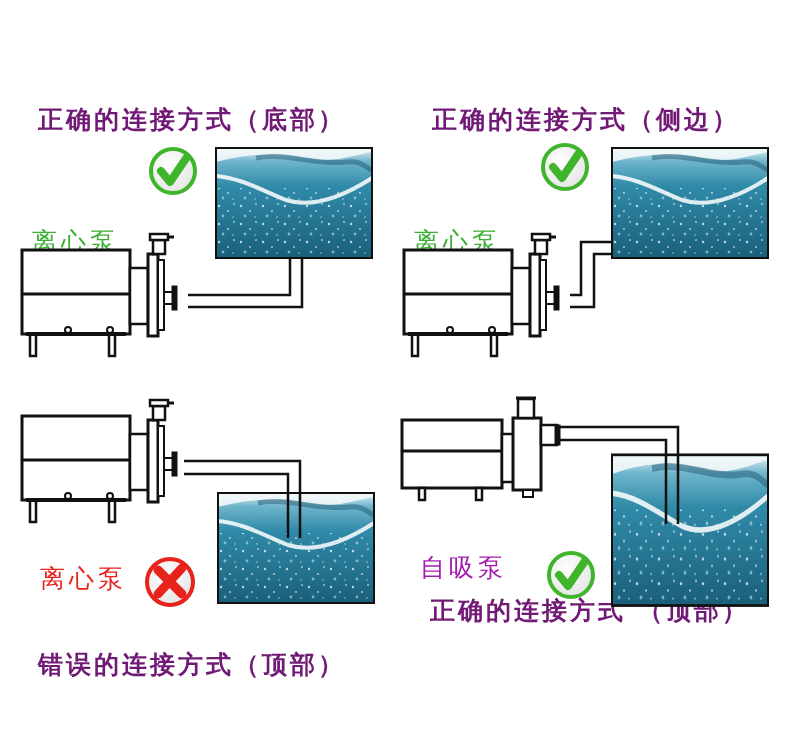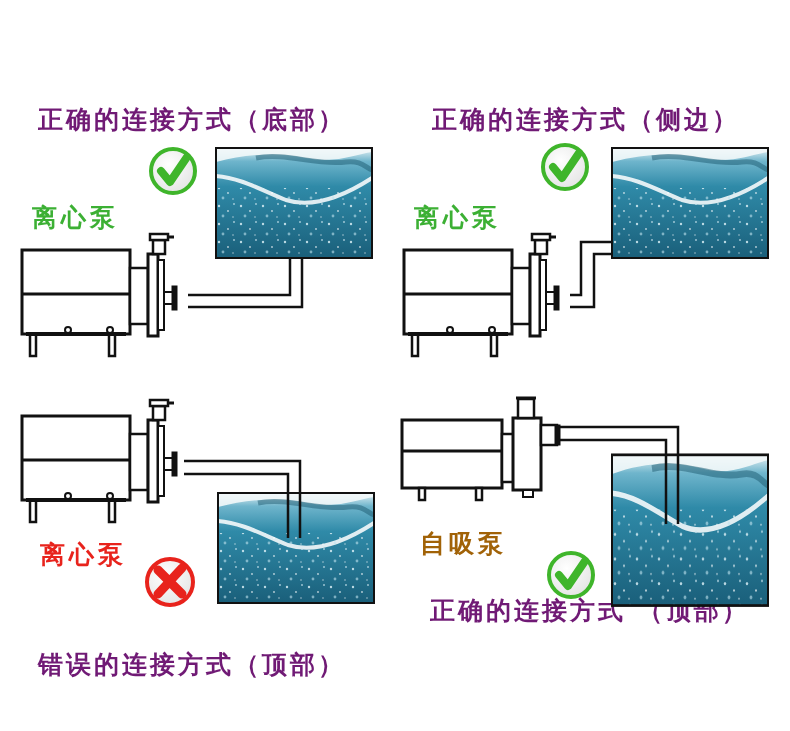--- a/index.html
+++ b/index.html
@@ -1,32 +1,32 @@
 <!DOCTYPE html>
 <html><head>
 <meta charset="utf-8">
 <style>
   html,body{margin:0;padding:0;background:#ffffff;}
   body{width:790px;height:731px;position:relative;overflow:hidden;font-family:"DejaVu Sans","Liberation Sans",sans-serif;}
   .caption{position:absolute;font-size:25px;font-weight:bold;color:#701a75;letter-spacing:3px;white-space:nowrap;}
-  .pump-label{position:absolute;font-size:25px;font-weight:bold;letter-spacing:4px;white-space:nowrap;}
+  .pump-label{position:absolute;font-size:25px;font-weight:normal;letter-spacing:4px;white-space:nowrap;margin-top:24px;}
   svg.scene{position:absolute;left:0;top:0;}
 </style>
 </head>
 <body>
 
 <div class="caption" style="left:38px;top:103px;">正确的连接方式（底部）</div>
 <div class="caption" style="left:432px;top:103px;text-align:center;">正确的连接方式（侧边）</div>
 <div class="caption" style="left:38px;top:648px;">错误的连接方式（顶部）</div>
 <div class="caption" style="left:430px;top:594px;">正确的连接方式 （顶部）</div>
 
 <div class="pump-label" style="left:32px;top:201px;color:#3cb034;">离心泵</div>
 <div class="pump-label" style="left:414px;top:201px;color:#3cb034;">离心泵</div>
 <div class="pump-label" style="left:40px;top:538px;color:#e8231c;">离心泵</div>
-<div class="pump-label" style="left:420px;top:527px;color:#a16207;">自吸泵</div>
+<div class="pump-label" style="left:420px;top:527px;color:#a21caf;">自吸泵</div>
 
 <svg class="scene" width="790" height="731" viewBox="0 0 790 731">
   <defs>
     <linearGradient id="waterGrad" x1="0" y1="0" x2="0" y2="1">
       <stop offset="0" stop-color="#e9f3f6"></stop>
       <stop offset="0.12" stop-color="#6fb5cc"></stop>
       <stop offset="0.35" stop-color="#2f8aa8"></stop>
       <stop offset="1" stop-color="#1a5f7a"></stop>
     </linearGradient>
     <radialGradient id="checkBg" cx="0.4" cy="0.35" r="0.7">

